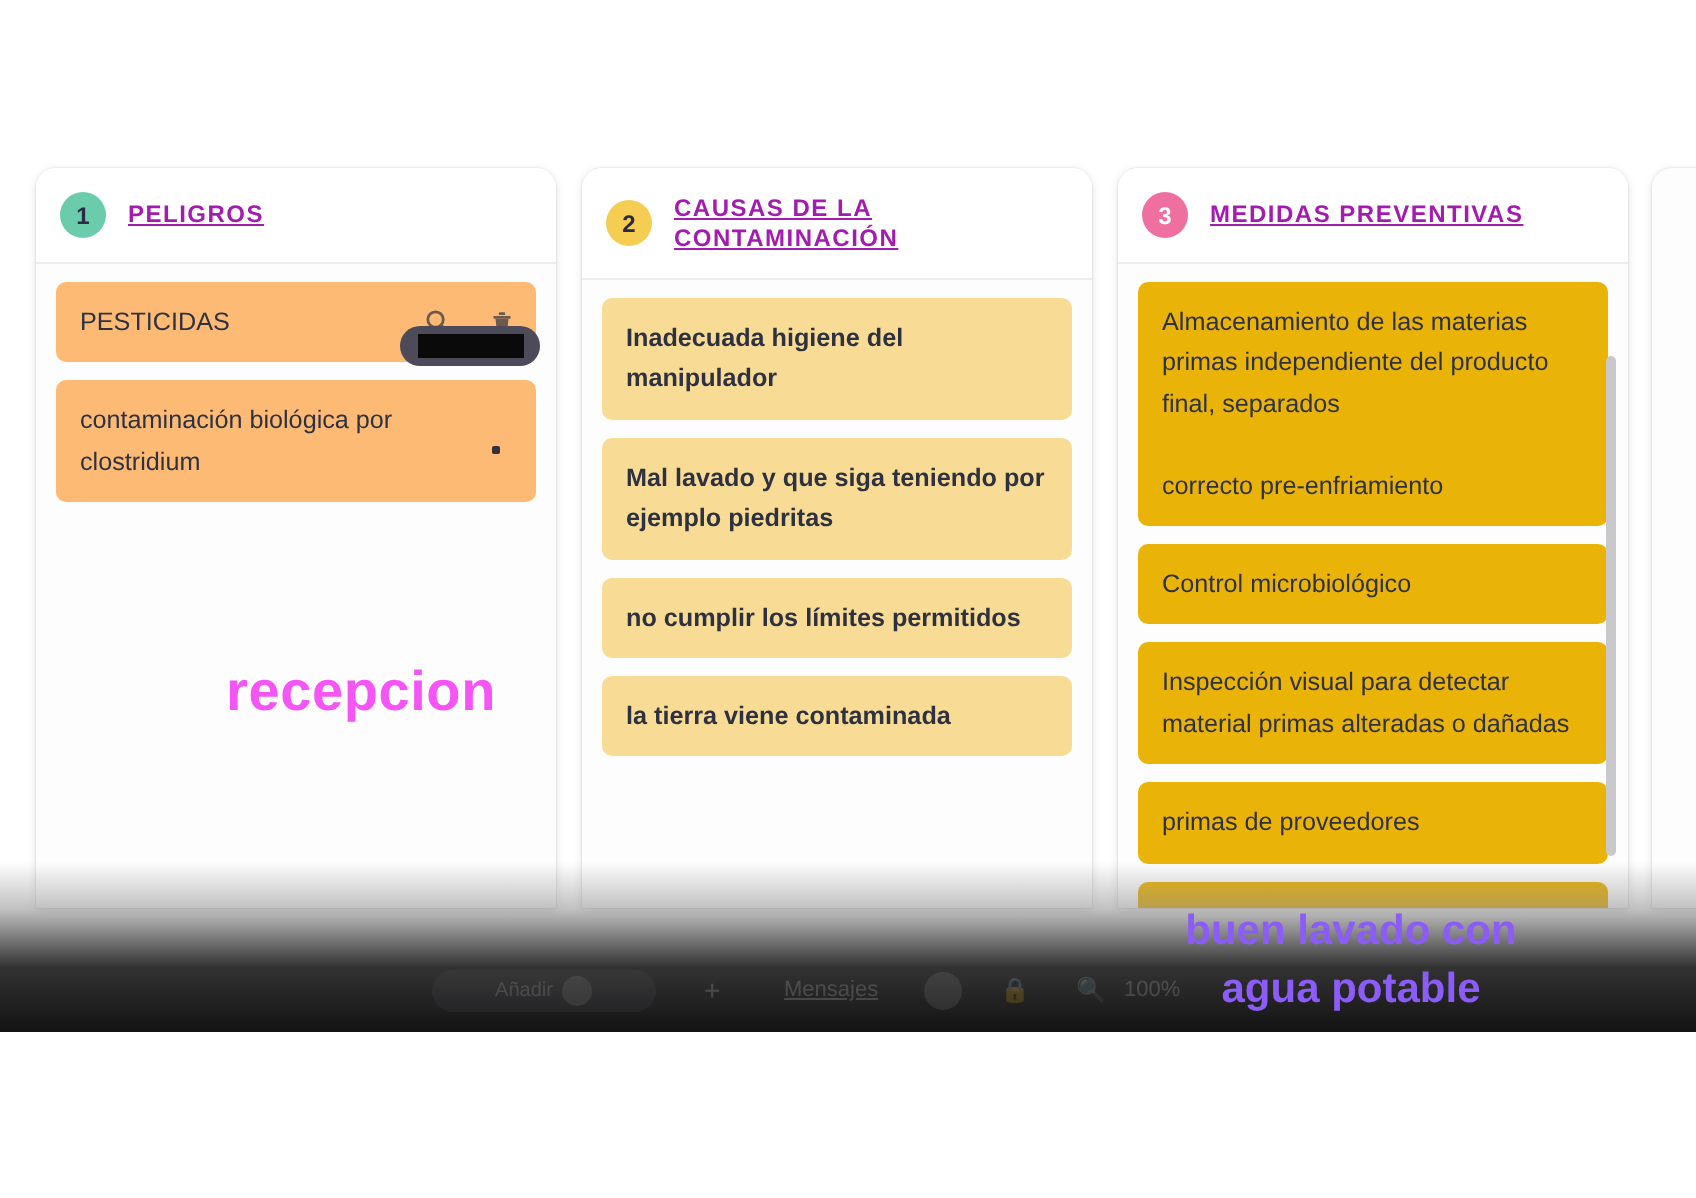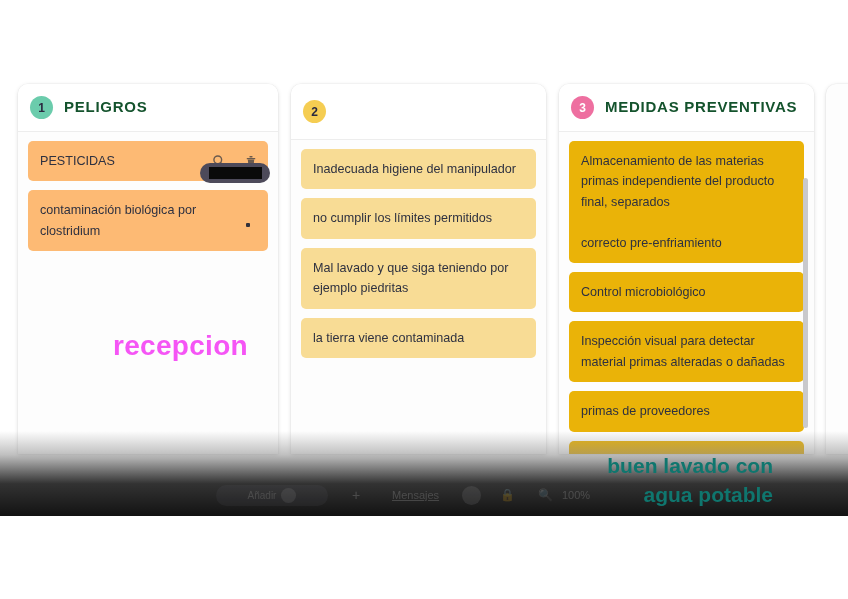--- a/index.html
+++ b/index.html
@@ -73,35 +73,36 @@
     font-size: 12px;
     font-weight: bold;
     color: #2a2a40;
     margin-right: 11px;
   }
   .badge-green  { background: #6bccac; }
   .badge-yellow { background: #f5cd52; }
   .badge-pink   { background: #ee6fa0; color: #ffffff; }
 
   .col-title {
-    font-size: 15px;
+    font-size: 12px;
     font-weight: bold;
     letter-spacing: 0.75px;
-    color: #14532d;
+    color: #a21caf;
     line-height: 1.25;
     text-transform: uppercase;
+    text-decoration: underline;
   }
 
   .col-body {
     padding: 9px 10px 0 10px;
     box-sizing: border-box;
     height: calc(100% - 48px);
     position: relative;
   }
-  #col-2 .col-body { height: calc(100% - 56px); }
+  #col-2 .col-body { height: calc(100% - 56px); font-weight: bold; }
 
   
   .card {
     border-radius: 5px;
     padding: 10px 12px;
     margin-bottom: 9px;
     font-size: 12.6px;
     line-height: 1.62;
     color: #2e3140;
     box-sizing: border-box;
@@ -192,22 +193,22 @@
     left: 113px;
     top: 330px;
     font-size: 28px;
     color: #f555f5;
     letter-spacing: 0.3px;
   }
   #annot-lavado {
     left: 578px;
     top: 452px;
     font-size: 21px;
-    color: #0f766e;
-    text-align: right;
+    color: #8b5cf6;
+    text-align: center;
     line-height: 1.38;
     width: 195px;
   }
 
   
   #player-gradient {
     position: absolute;
     left: 0;
     bottom: 0;
     width: 848px;
@@ -308,30 +309,31 @@
     </div>
 
     <div id="redaction-pill">
       <div class="bar"></div>
     </div>
     <div id="cursor-dot"></div>
 
     <div class="column" id="col-2">
       <div class="col-header">
         <div class="badge badge-yellow">2</div>
+        <div class="col-title">CAUSAS DE LA CONTAMINACIÓN</div>
       </div>
       <div class="col-body">
         <div class="card card-yellow">
           <span>Inadecuada higiene del manipulador</span>
         </div>
         <div class="card card-yellow">
+          <span>Mal lavado y que siga teniendo por ejemplo piedritas</span>
+        </div>
+        <div class="card card-yellow">
           <span>no cumplir los límites permitidos</span>
-        </div>
-        <div class="card card-yellow">
-          <span>Mal lavado y que siga teniendo por ejemplo piedritas</span>
         </div>
         <div class="card card-yellow">
           <span>la tierra viene contaminada</span>
         </div>
       </div>
     </div>
 
     <div class="column" id="col-3">
       <div class="col-header">
         <div class="badge badge-pink">3</div>

